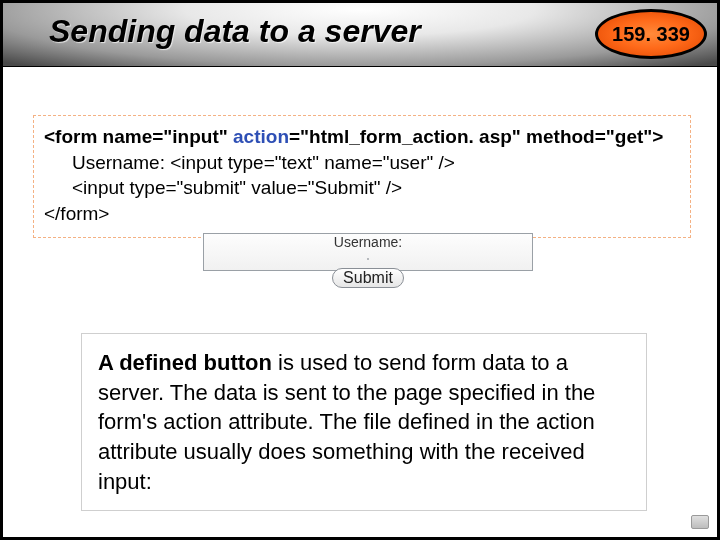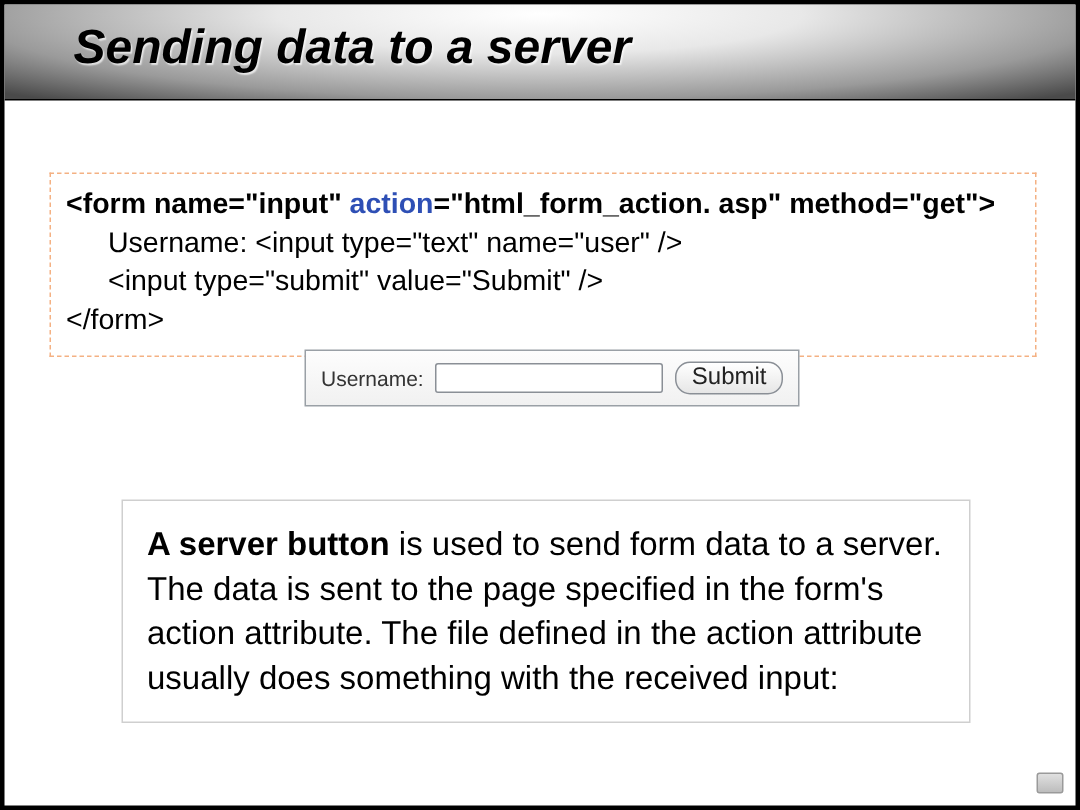--- a/index.html
+++ b/index.html
@@ -65,20 +65,21 @@
     width: 330px;
     height: 38px;
     border: 1px solid #9aa0a6;
     background: linear-gradient(#fdfdfd, #f1f1f1);
     display: flex;
     align-items: center;
     padding: 0 10px;
     gap: 8px;
     font-size: 14px;
     color: #333;
+    flex-direction: column;
   }
   .form-preview .field {
     flex: 1;
     height: 20px;
     border: 1px solid #8a8f96;
     border-radius: 2px;
     background: #fff;
   }
   .form-preview .btn {
     height: 22px;
@@ -113,32 +114,33 @@
     background: linear-gradient(#e0e0e0, #bdbdbd);
     border: 1px solid #9a9a9a;
     border-radius: 2px;
   }
 </style>
 </head>
 <body>
 
 <div class="header">
   <div class="title">Sending data to a server</div>
+  <div class="badge">159. 339</div>
 </div>
 
 <div class="codebox">
   <span class="b">&lt;form name="input" </span><span class="b kw">action</span><span class="b">="html_form_action. asp" method="get"&gt;</span>
   <span class="indent">Username: &lt;input type="text" name="user" /&gt;</span>
   <span class="indent">&lt;input type="submit" value="Submit" /&gt;</span>
   <span>&lt;/form&gt;</span>
 </div>
 
 <div class="form-preview">
   <span>Username:</span>
   <div class="field" value=""></div>
   <div class="btn">Submit</div>
 </div>
 
 <div class="explain">
-  <span class="strong">A server button</span><span> is used to send form data to a server. The data is sent to the page specified in the form's action attribute. The file defined in the action attribute usually does something with the received input:</span>
+  <span class="strong">A defined button</span><span> is used to send form data to a server. The data is sent to the page specified in the form's action attribute. The file defined in the action attribute usually does something with the received input:</span>
 </div>
 
 <div class="corner-icon"></div>
 
 </body></html>

